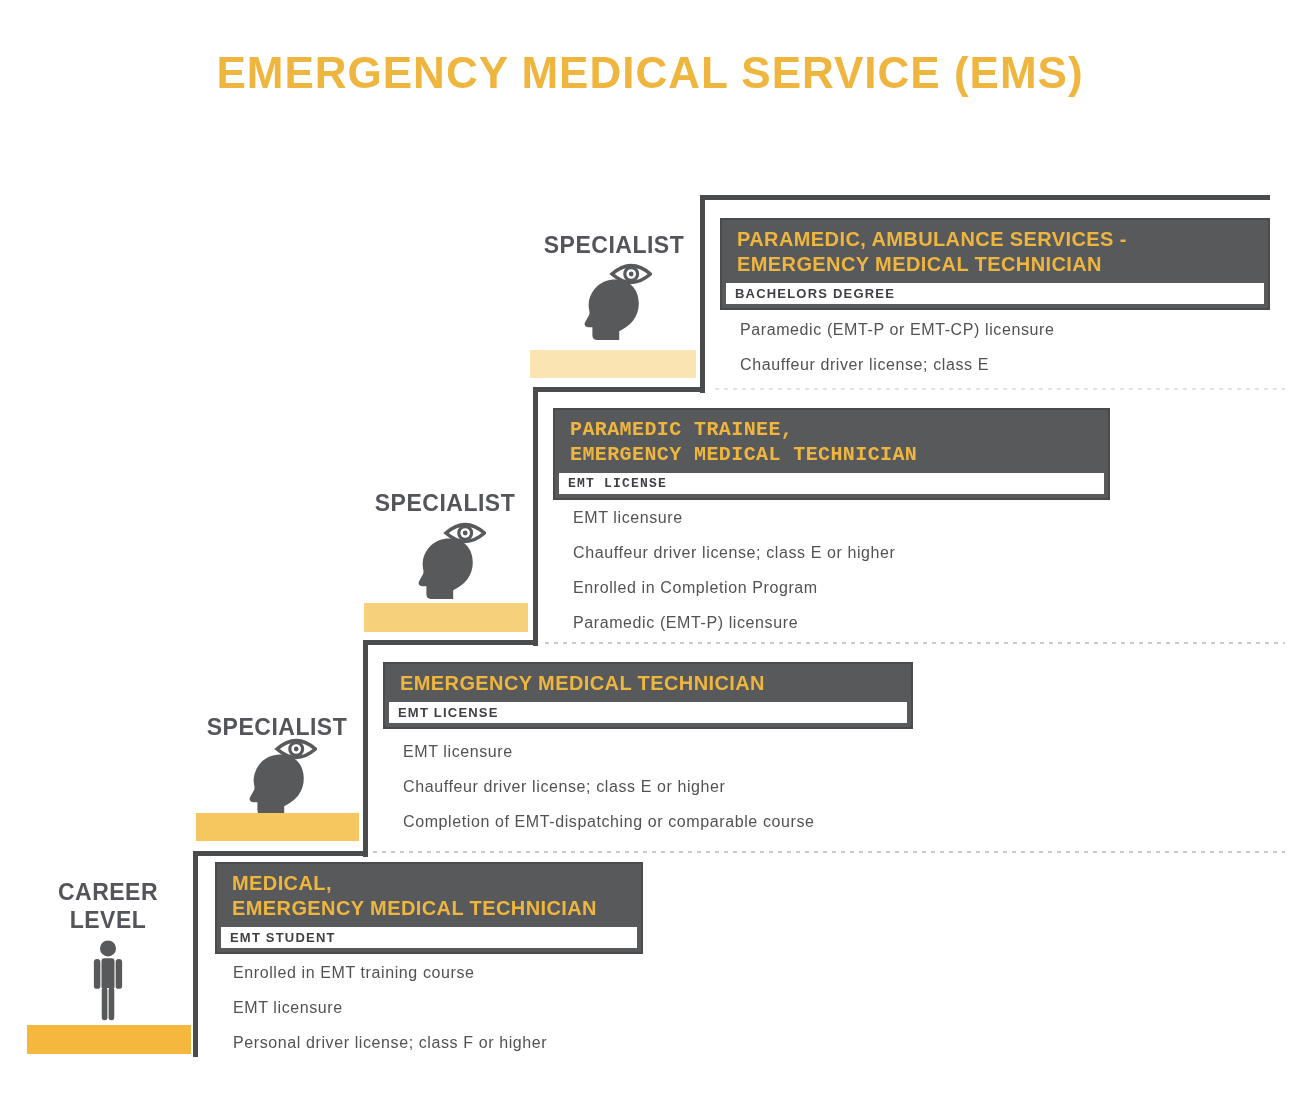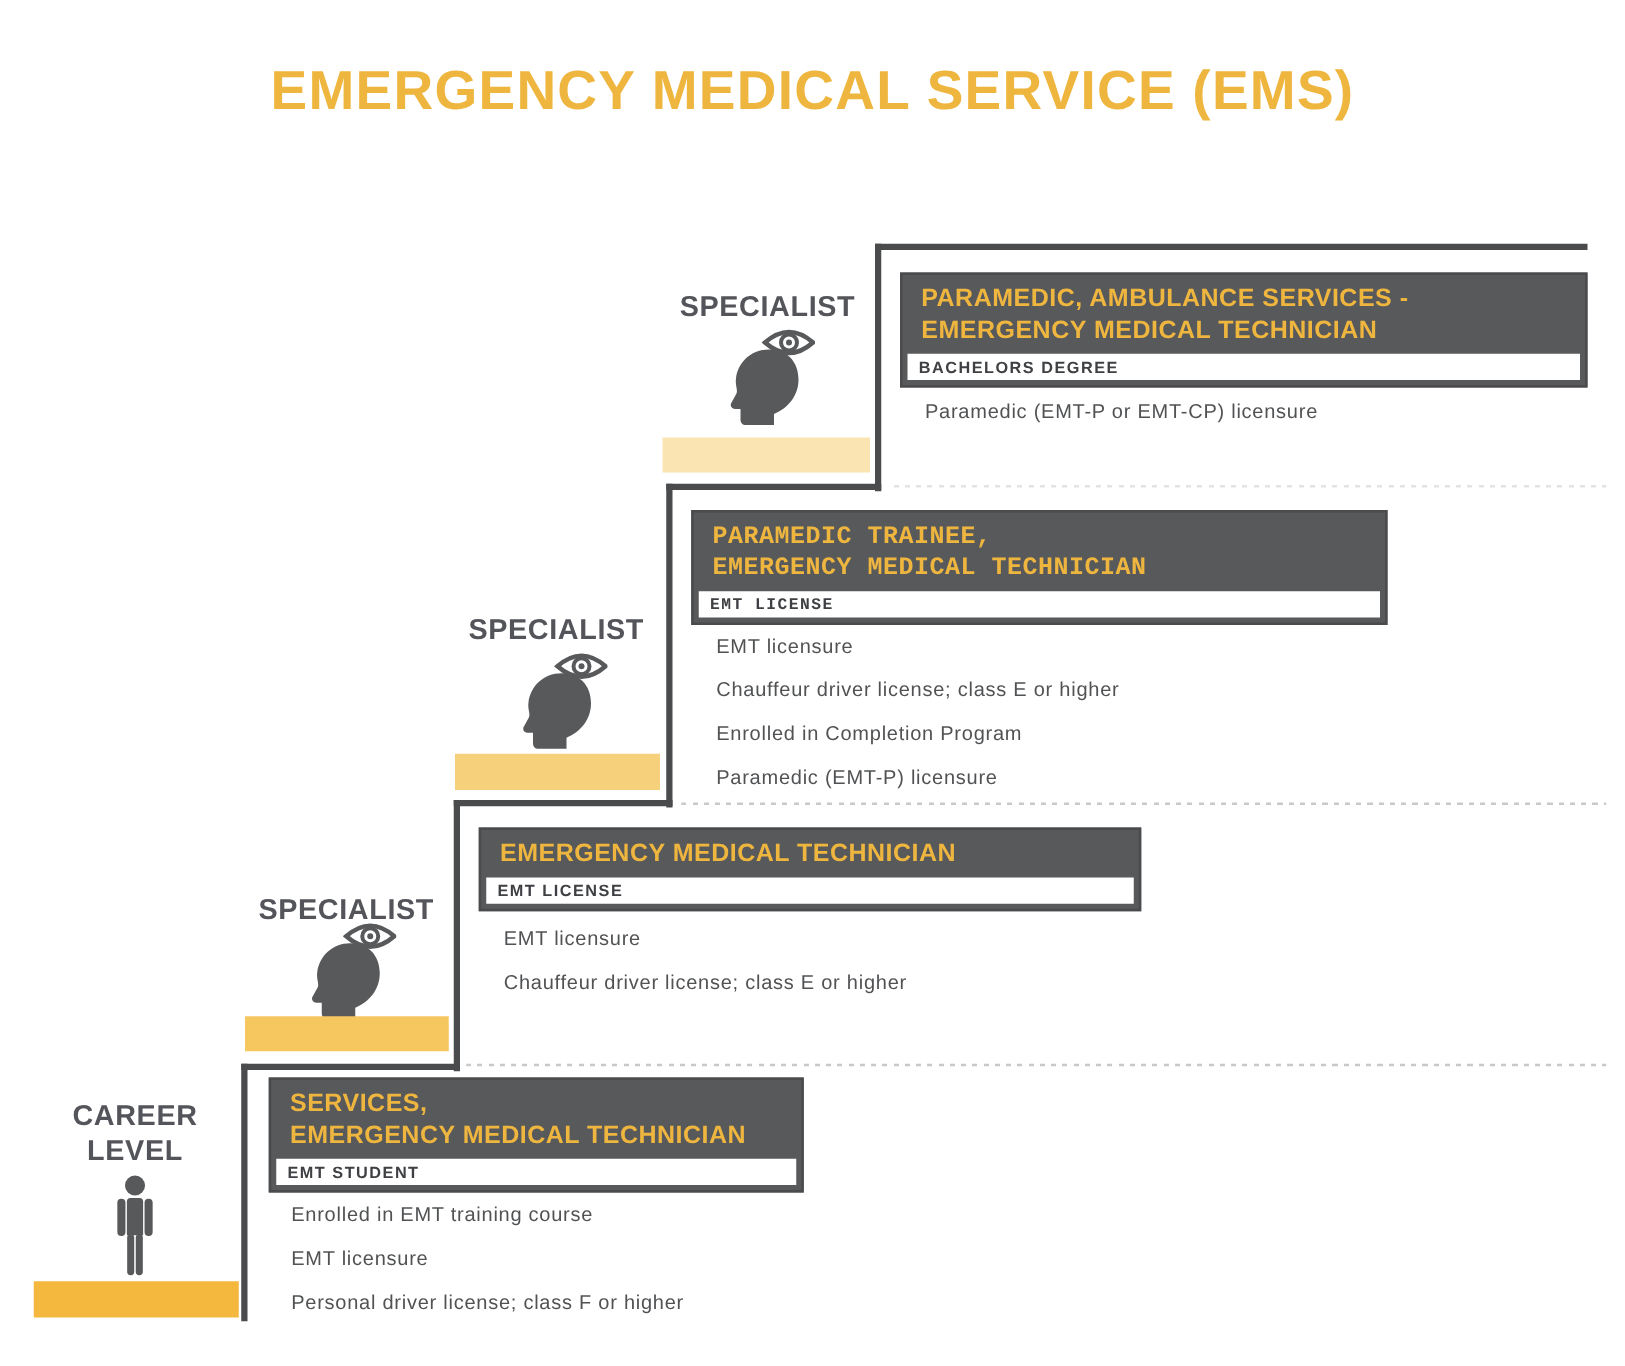--- a/index.html
+++ b/index.html
@@ -85,20 +85,21 @@
 
   <div class="abs career-box" style="left:720px;top:218px;width:550px;">
     <div class="box-header">
       <div>PARAMEDIC, AMBULANCE SERVICES -</div>
       <div>EMERGENCY MEDICAL TECHNICIAN</div>
     </div>
     <div class="credential-bar">BACHELORS DEGREE</div>
   </div>
   <div class="abs req-list" style="left:740px;top:312px;">
     <div class="req-line">Paramedic (EMT-P or EMT-CP) licensure</div>
+    <div class="req-line">Chauffeur driver license; class E</div>
   </div>
 
   <div class="abs stage-label" style="left:365px;top:489px;">
     <div>SPECIALIST</div>
   </div>
   <div class="abs" style="left:406px;top:521px;width:80px;height:80px;">
     <svg viewBox="0 0 100 100" width="80" height="80">
       <path fill="#58595B" d="M54 22 C36 22 23 35 21 51 C20 58 23 62 21.5 66 L16 76 C15 79 17 81.5 20.5 81.5 L25.5 81.5 L25.5 92 C25.5 95.5 27.5 97.5 31 97.5 L59 97.5 L59 86.5 C73 80.5 83.5 68.5 83.5 52 C83.5 33.5 71.5 22 54 22 Z"></path>
       <path fill="none" stroke="#58595B" stroke-width="4.5" d="M50 15 Q74 -6 98 15 Q74 36 50 15 Z"></path>
       <circle cx="74" cy="15" r="8" fill="none" stroke="#58595B" stroke-width="4"></circle>
@@ -136,20 +137,21 @@
 
   <div class="abs career-box" style="left:383px;top:662px;width:530px;">
     <div class="box-header">
       <div>EMERGENCY MEDICAL TECHNICIAN</div>
     </div>
     <div class="credential-bar">EMT LICENSE</div>
   </div>
   <div class="abs req-list" style="left:403px;top:734px;">
     <div class="req-line">EMT licensure</div>
     <div class="req-line">Chauffeur driver license; class E or higher</div>
+    <div class="req-line">Completion of EMT-dispatching or comparable course</div>
   </div>
 
   <div class="abs stage-label" style="left:28px;top:878px;">
     <div>CAREER</div>
     <div>LEVEL</div>
   </div>
   <div class="abs" style="left:85px;top:940px;width:46px;height:84px;">
     <svg viewBox="0 0 60 110" width="46" height="84">
       <g fill="#58595B">
         <circle cx="30" cy="11" r="10.5"></circle>
@@ -158,21 +160,21 @@
         <path d="M25 24 C22.8 24 21.5 25.3 21.5 27.5 L21.5 63 L38.5 63 L38.5 27.5 C38.5 25.3 37.2 24 35 24 Z"></path>
         <rect x="21.8" y="62" width="7.4" height="43" rx="3.6"></rect>
         <rect x="30.8" y="62" width="7.4" height="43" rx="3.6"></rect>
       </g>
     </svg>
   </div>
   <div class="abs stage-bar" style="left: 27px; top: 1025px; width: 164px; height: 29px; background: rgb(243, 184, 61);"></div>
 
   <div class="abs career-box" style="left:215px;top:862px;width:428px;">
     <div class="box-header">
-      <div>SERVICES,</div>
+      <div>MEDICAL,</div>
       <div>EMERGENCY MEDICAL TECHNICIAN</div>
     </div>
     <div class="credential-bar">EMT STUDENT</div>
   </div>
   <div class="abs req-list" style="left:233px;top:955px;">
     <div class="req-line">Enrolled in EMT training course</div>
     <div class="req-line">EMT licensure</div>
     <div class="req-line">Personal driver license; class F or higher</div>
   </div>
 

